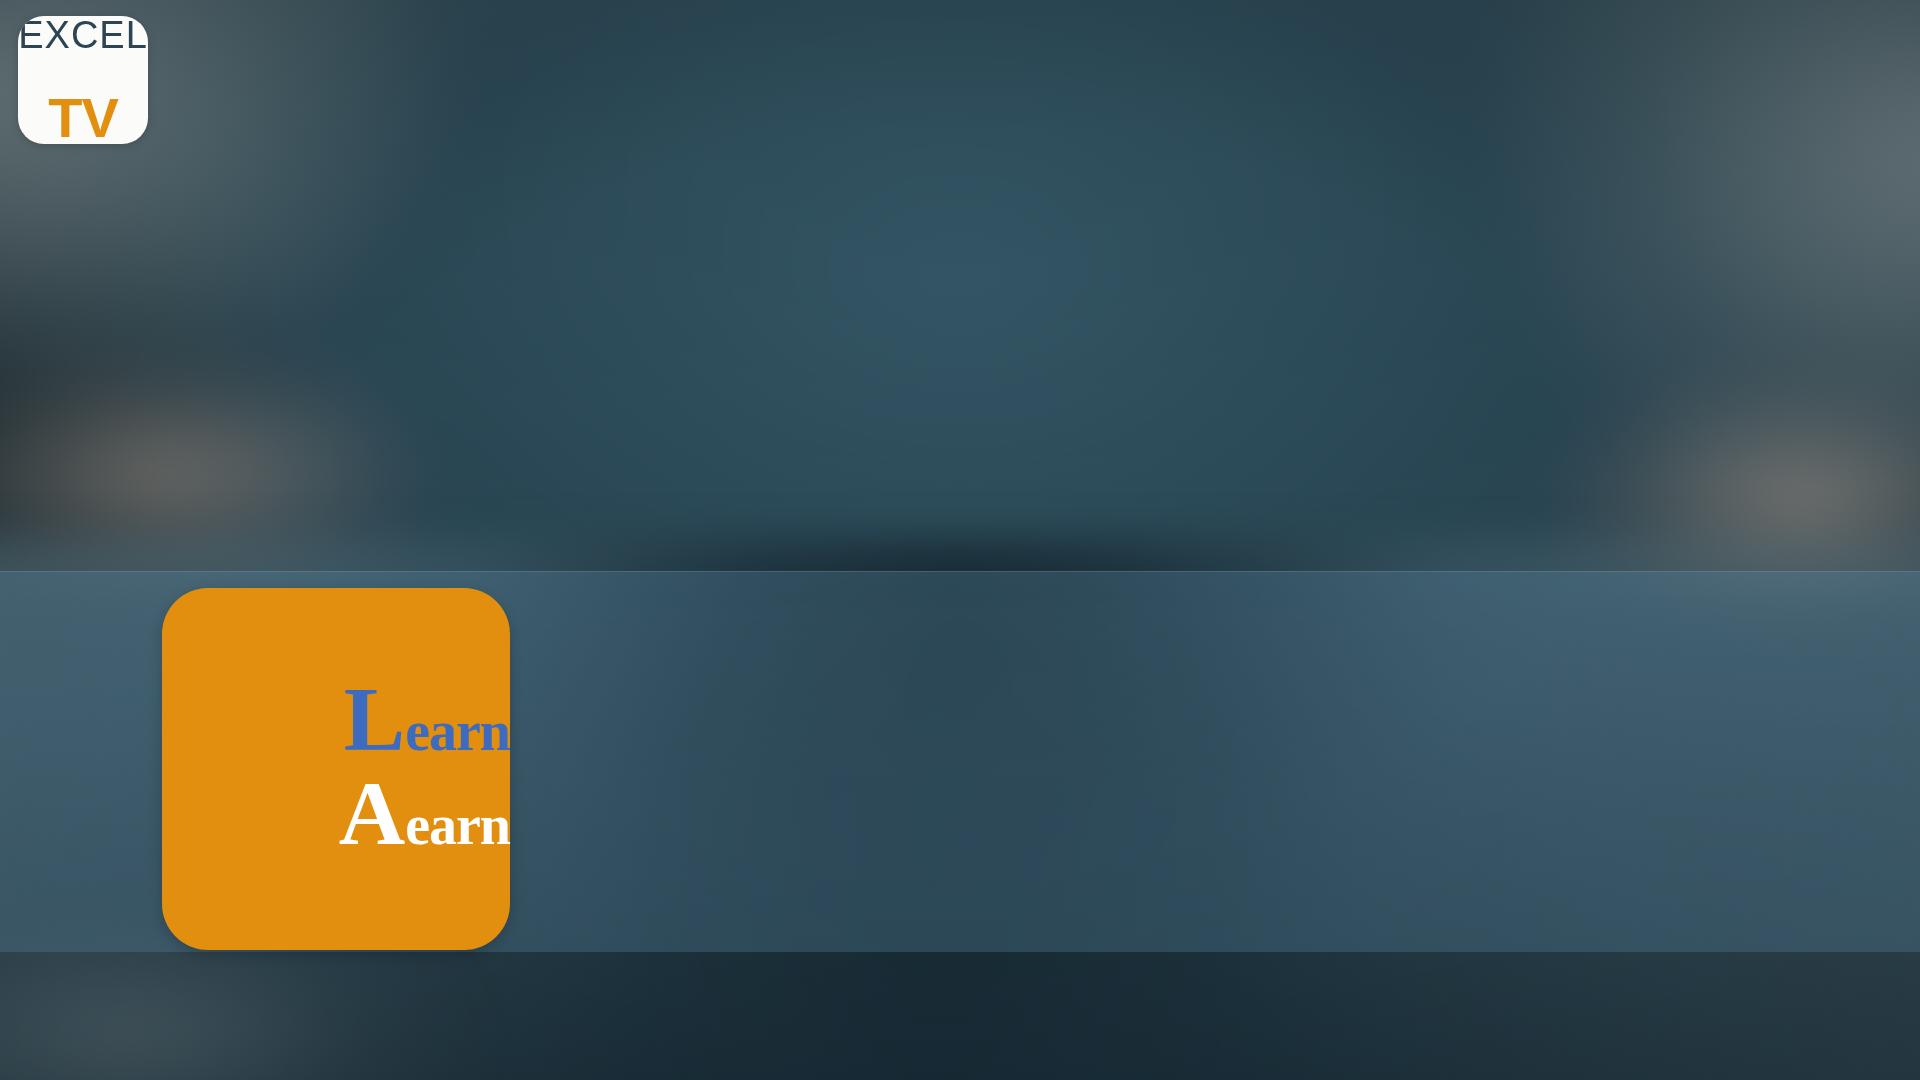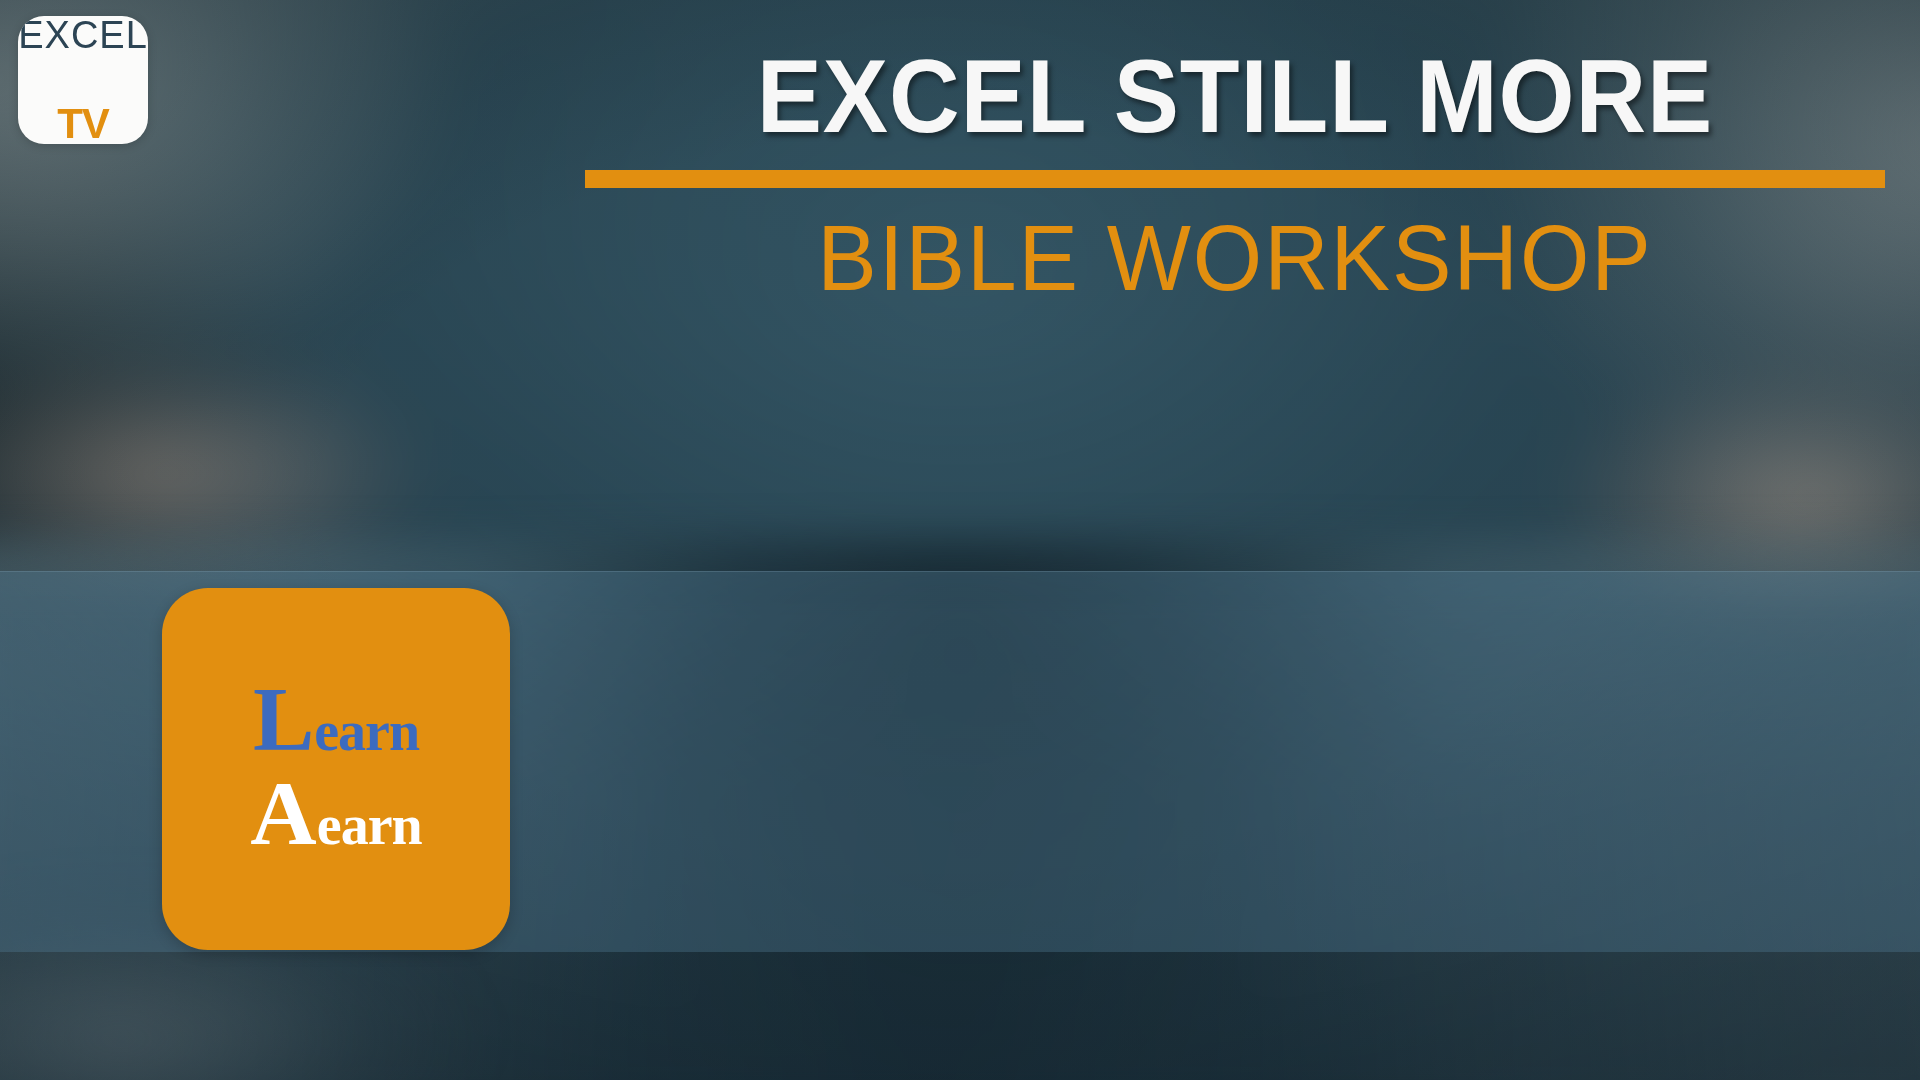--- a/index.html
+++ b/index.html
@@ -121,21 +121,21 @@
     font-family: "Liberation Sans", sans-serif;
     font-size: 38px;
     letter-spacing: 1px;
     color: #2c4454;
     font-weight: 400;
     line-height: 1;
     margin-bottom: 2px;
   }
   .logo-tv {
     font-family: "Liberation Sans", sans-serif;
-    font-size: 42px;
+    font-size: 56px;
     font-weight: 700;
     color: #e28f10;
     line-height: .92;
     letter-spacing: -1px;
   }
 
   
   .header {
     position: absolute;
     left: 585px;
@@ -189,21 +189,21 @@
     position: absolute;
     left: 162px;
     top: 588px;
     width: 348px;
     height: 362px;
     background: #e28f10;
     border-radius: 46px;
     display: flex;
     flex-direction: column;
     justify-content: center;
-    align-items: center;
+    align-items: flex-end;
     box-shadow: 0 4px 14px rgba(0,0,0,0.20);
   }
   .lab-line {
     font-family: "Liberation Serif", serif;
     line-height: .96;
     white-space: nowrap;
     display: block;
   }
   .lab-line .cap {
     font-size: 92px;
@@ -264,25 +264,20 @@
     <div class="photo-desk"></div>
     <div class="photo-vignette"></div>
     <div class="photo-tint"></div>
   </div>
 
   <div class="logo">
     <div class="logo-excel">EXCEL</div>
     <div class="logo-tv">TV</div>
   </div>
 
-  <div class="header">
-    <div class="title-main">EXCEL STILL MORE</div>
-    <div class="divider"></div>
-    <div class="title-sub">BIBLE WORKSHOP</div>
-  </div>
 
   <div class="band"></div>
 
   <div class="lab-badge">
     <span class="lab-line lab-learn"><span class="cap">L</span><span class="rest">earn</span></span>
     <span class="lab-line lab-apply"><span class="cap">A</span><span class="rest">earn</span></span>
   </div>
 
 
 </div>

